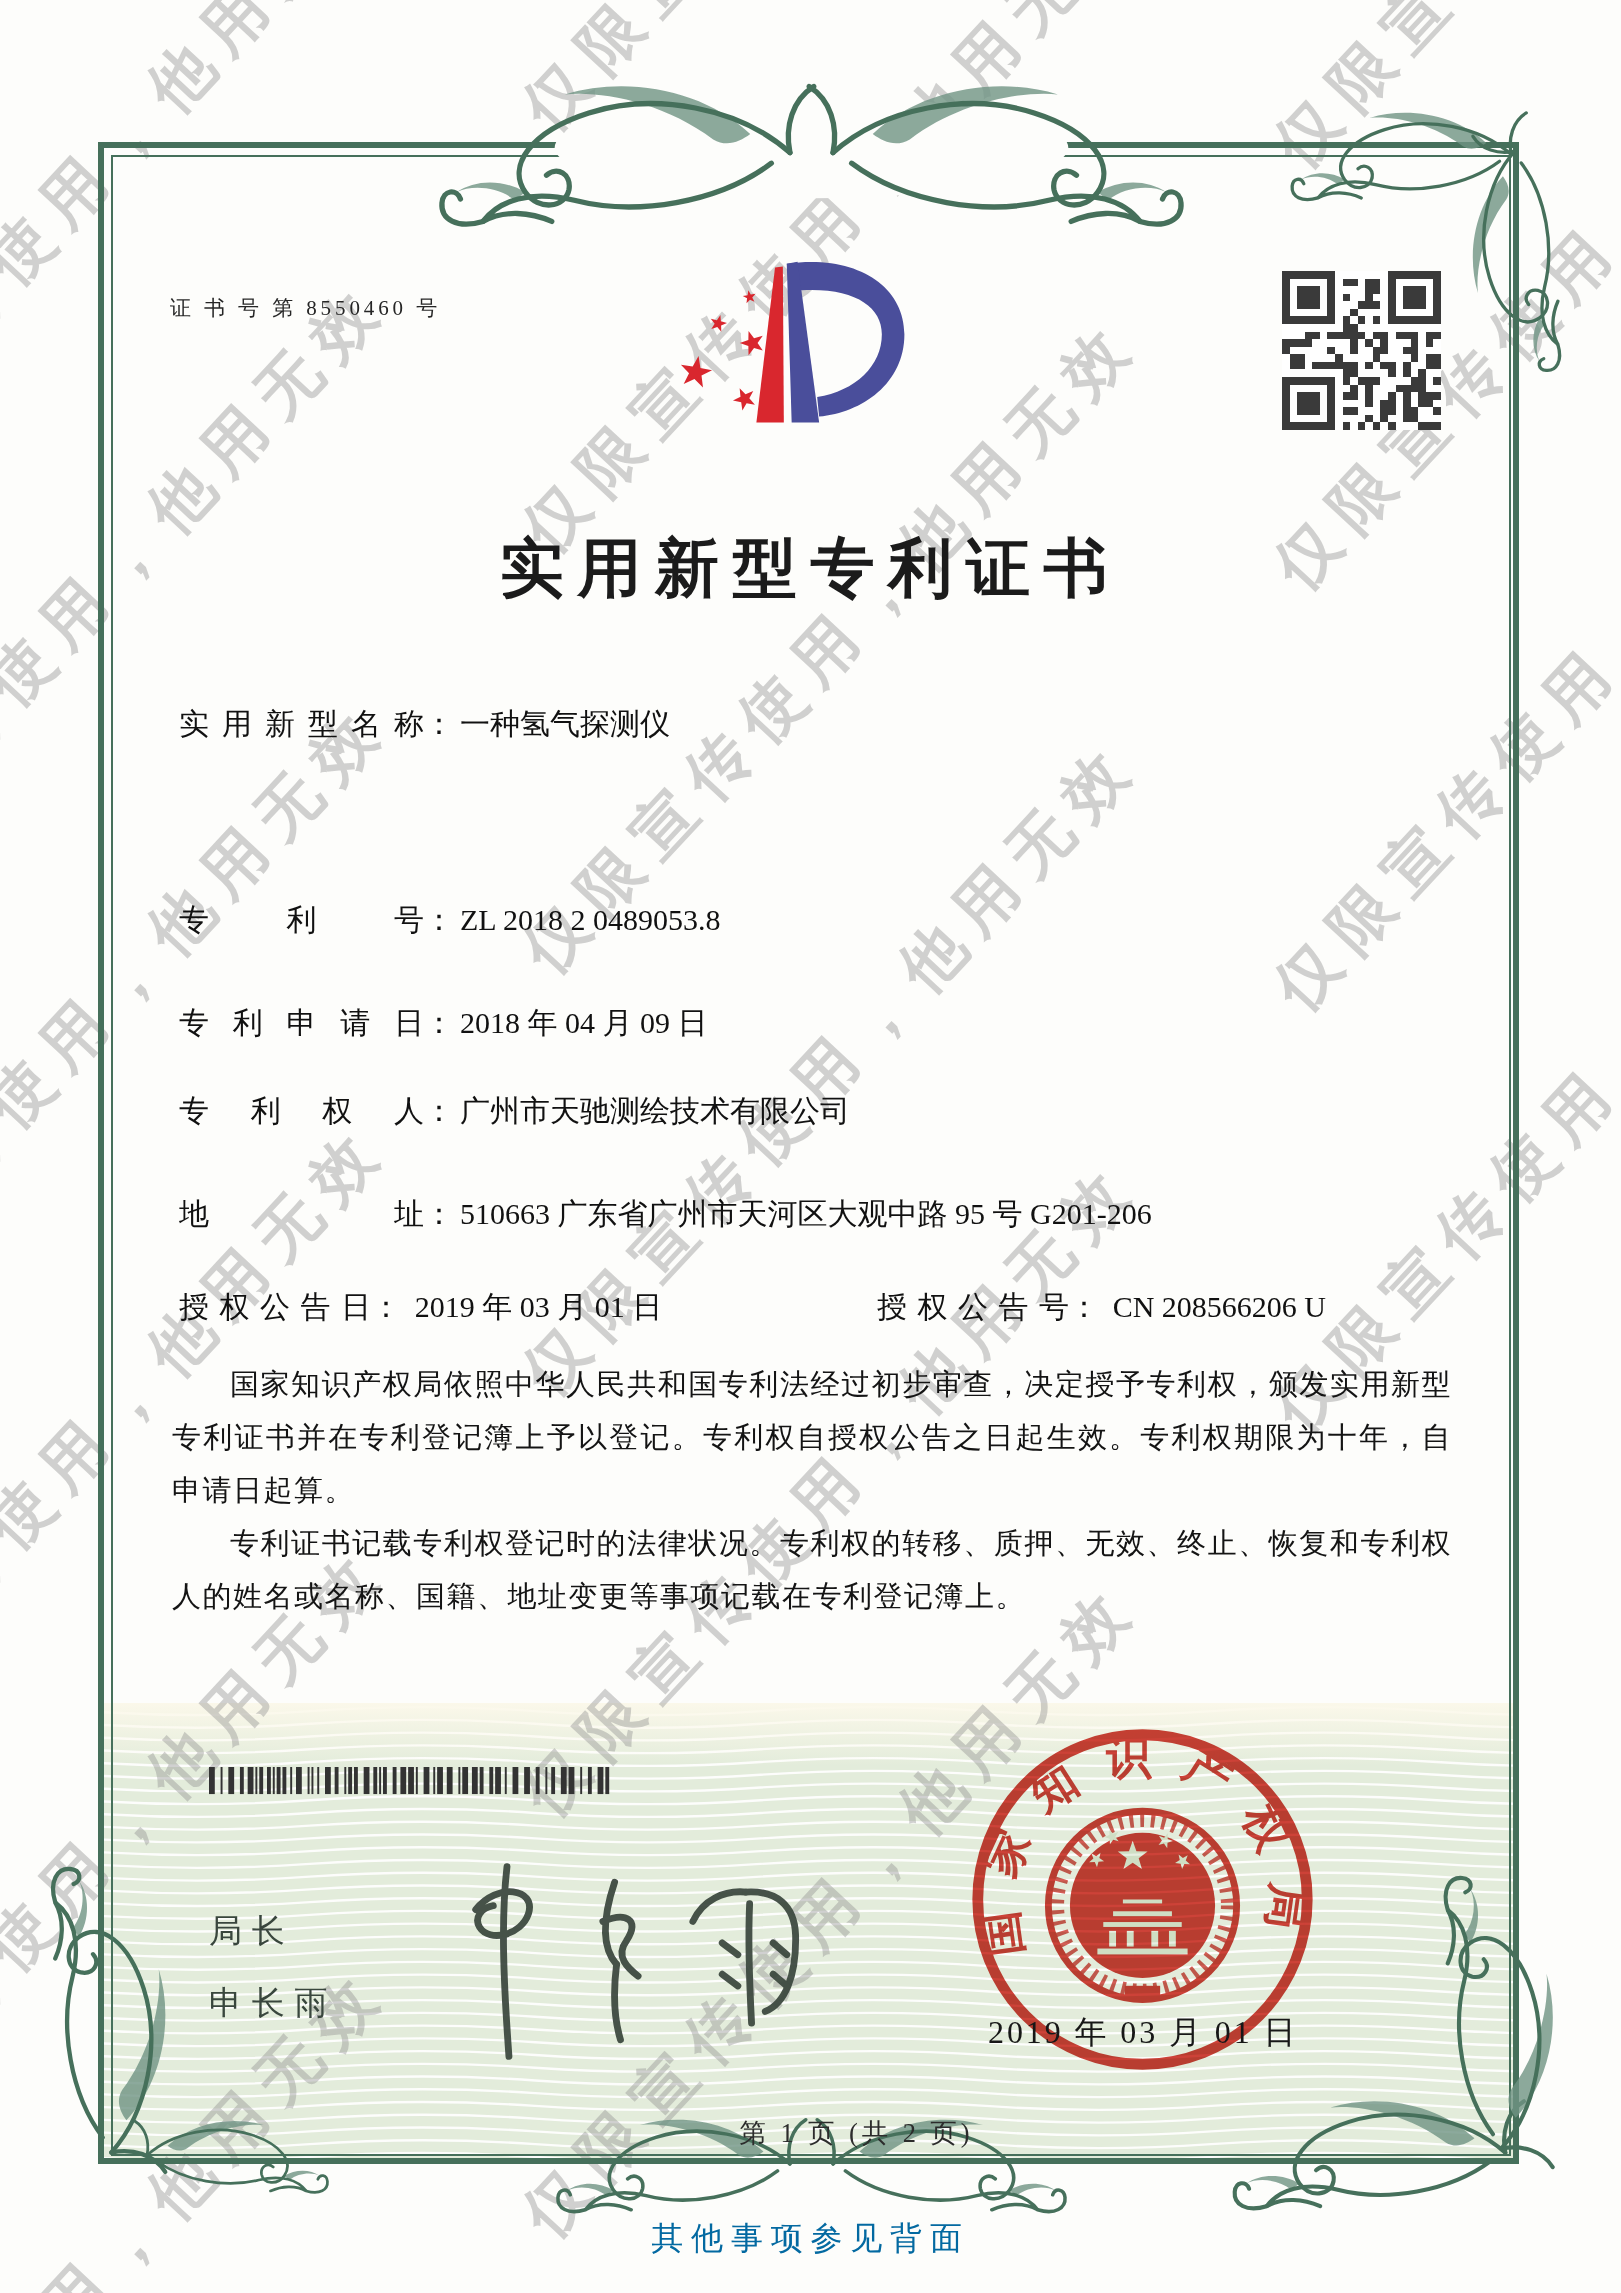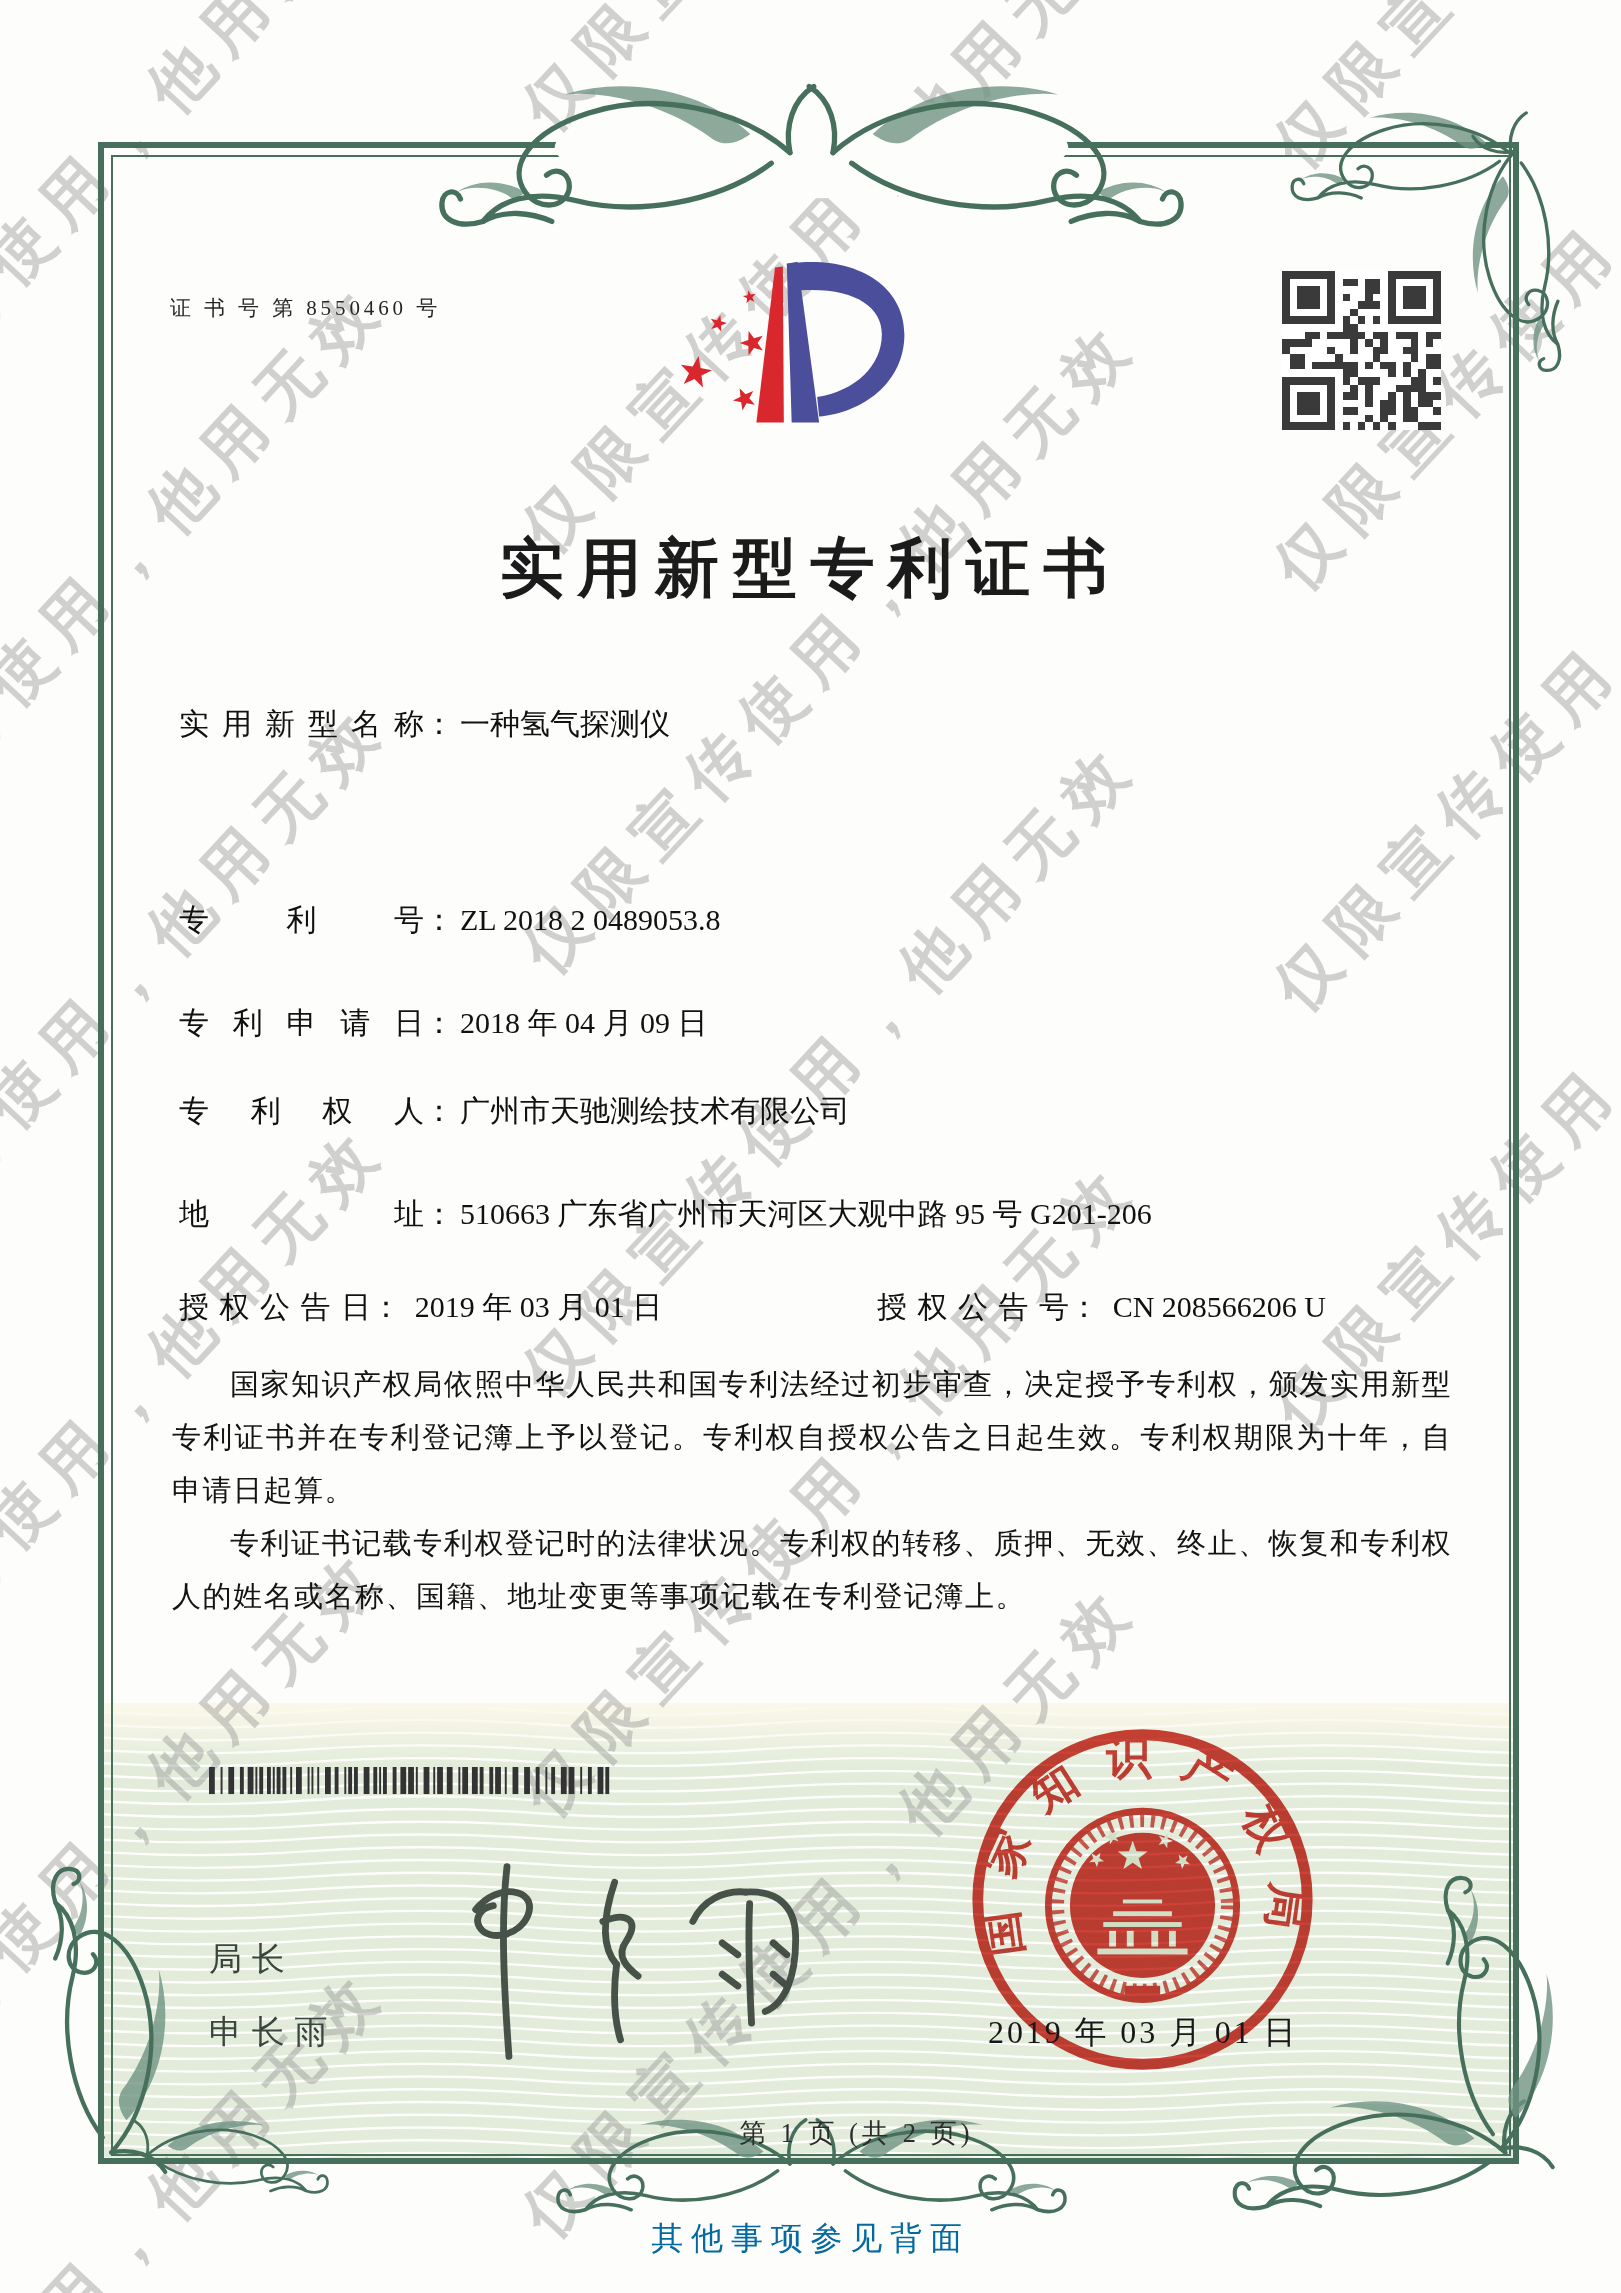--- a/index.html
+++ b/index.html
@@ -34,21 +34,21 @@
   .row .val{margin-left:6px;font-family:Liberation Serif, serif;}
   .grant{position:absolute;left:179px;top:1287px;font-size:30px;white-space:nowrap;color:#111;}
   .grant .pair2{position:absolute;left:698px;top:0;}
   .grant .lbl{display:inline-block;width:192px;text-align:justify;text-align-last:justify;vertical-align:bottom;}
   .grant .val{margin-left:13.7px;}
   .paras{position:absolute;left:172px;top:1358px;width:1280px;font-size:29px;
         line-height:53px;text-align:justify;letter-spacing:1.5px;color:#141414;}
   .paras p{margin:0;text-indent:2em;}
   .barcode{position:absolute;left:206px;top:1767px;z-index:5;}
   .signer{position:absolute;left:209px;top:1909px;z-index:5;font-size:33px;color:#39463d;letter-spacing:9.8px;}
-  .signer div{margin-bottom:27.4px;margin-top:28px;}
+  .signer div{margin-bottom:27.4px;}
   .sig{position:absolute;left:446px;top:1849px;z-index:5;}
   .seal{position:absolute;left:966px;top:1723px;z-index:6;mix-blend-mode:multiply;}
   .sealdate{position:absolute;left:988px;top:2011px;z-index:7;font-size:32px;
         letter-spacing:2.9px;color:#171717;white-space:nowrap;}
   .pagefoot{position:absolute;left:0;top:2115px;width:100%;text-align:center;z-index:5;
         font-size:26.5px;letter-spacing:3.9px;color:#2c2c2c;margin-left:46px;}
   .backnote{position:absolute;left:0;top:2217px;width:100%;text-align:center;z-index:5;
         font-size:32px;letter-spacing:7.8px;color:#0369a1;}
 </style>
 </head>

